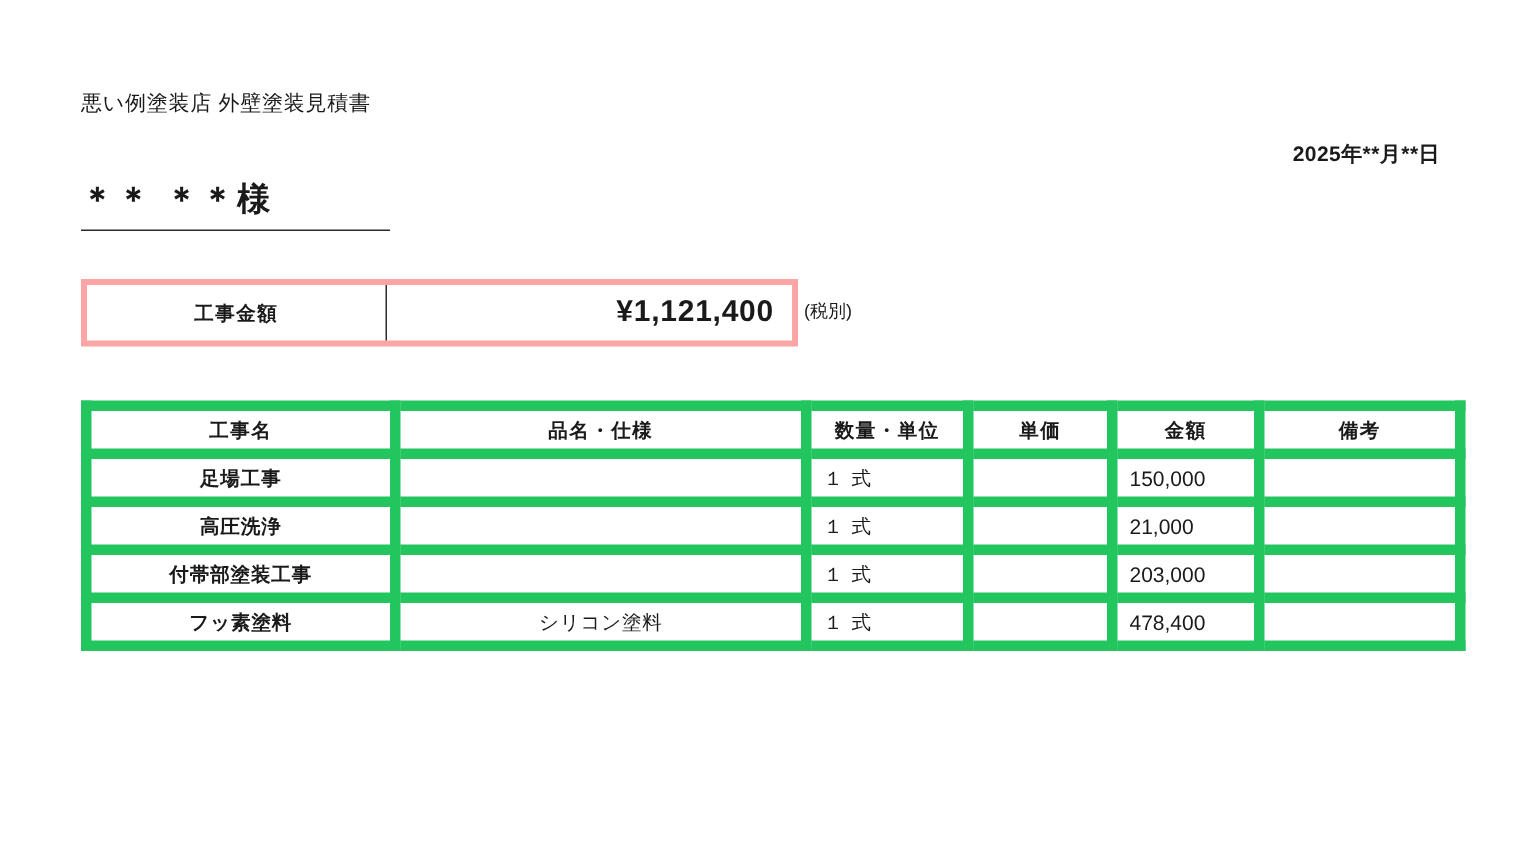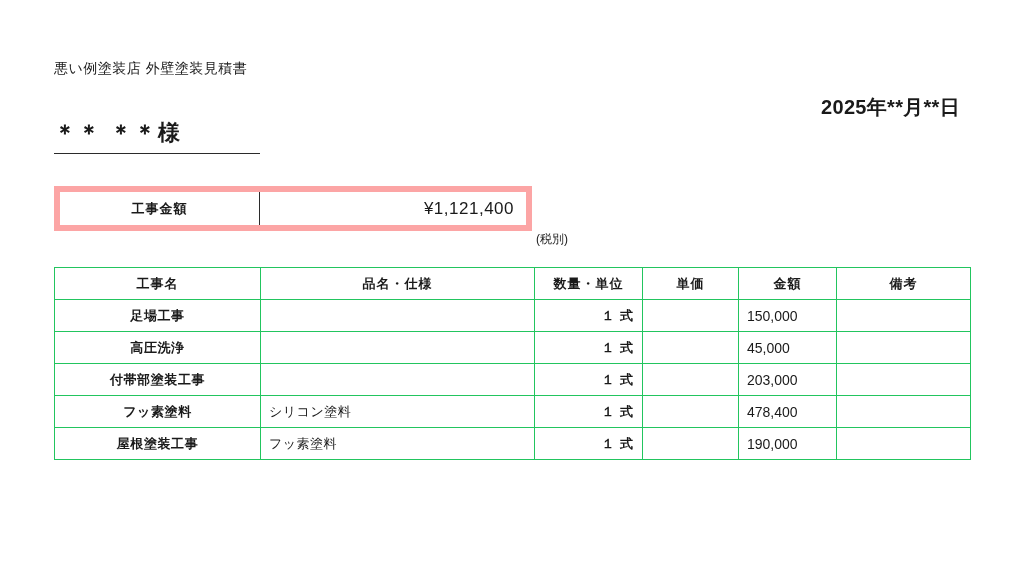--- a/index.html
+++ b/index.html
@@ -30,21 +30,21 @@
     top: 60px;
     font-size: 14px;
     letter-spacing: 0.5px;
     white-space: nowrap;
   }
 
   .date-line {
     position: absolute;
     right: 64px;
     top: 94px;
-    font-size: 20px;
+    font-size: 14px;
     font-weight: bold;
     letter-spacing: 0.3px;
     white-space: nowrap;
   }
 
   
   .customer {
     position: absolute;
     left: 54px;
     top: 118px;
@@ -59,21 +59,21 @@
     white-space: nowrap;
   }
 
   
   .total-box {
     position: absolute;
     left: 54px;
     top: 186px;
     width: 478px;
     height: 45px;
-    border: 6px solid #fca5a5;
+    border: 4px solid #fca5a5;
     display: flex;
     box-sizing: border-box;
     justify-content: center;
   }
   .total-label {
     width: 200px;
     border-right: 1px solid #2b2b2b;
     display: flex;
     align-items: center;
     justify-content: center;
@@ -81,46 +81,45 @@
     font-weight: bold;
     letter-spacing: 1px;
     box-sizing: border-box;
   }
   .total-value {
     flex: 1;
     display: flex;
     align-items: center;
     justify-content: flex-end;
     padding-right: 12px;
-    font-size: 17px;
-    font-weight: normal;
+    font-size: 20px;
+    font-weight: bold;
     letter-spacing: 0.5px;
     box-sizing: border-box;
   }
   .total-tax-note {
     position: absolute;
     left: 536px;
     top: 199px;
     font-size: 12px;
     white-space: nowrap;
-    margin-top: 32px;
   }
 
   
   .items-table {
     position: absolute;
     left: 54px;
     top: 267px;
     width: 916px;
     border-collapse: collapse;
     table-layout: fixed;
   }
   .items-table th,
   .items-table td {
-    border: 1px solid #22c55e;
+    border: 7px solid #22c55e;
     height: 32px;
     font-size: 13px;
     padding: 0 8px;
     box-sizing: border-box;
     font-weight: normal;
   }
   .items-table th {
     text-align: center;
     font-weight: bold;
     letter-spacing: 1px;
@@ -131,27 +130,26 @@
   .col-unit  { width: 96px; }
   .col-amt   { width: 98px; }
   .col-note  { width: 134px; }
 
   td.c-name {
     text-align: center;
     font-weight: bold;
     letter-spacing: 0.6px;
   }
   td.c-spec {
+    text-align: center;
+    letter-spacing: 0.5px;
+  }
+  td.c-qty {
     text-align: left;
-    letter-spacing: 0.5px;
-  }
-  td.c-qty {
-    text-align: right;
     letter-spacing: 1px;
-    font-weight: bold;
   }
   td.c-unit { text-align: right; }
   td.c-amt {
     text-align: left;
     font-size: 14px;
     padding-right: 7px;
   }
   td.c-note { text-align: left; }
 </style>
 </head>
@@ -199,43 +197,35 @@
           <td class="c-qty">１ 式</td>
           <td class="c-unit"></td>
           <td class="c-amt">150,000</td>
           <td class="c-note"></td>
         </tr>
         <tr>
           <td class="c-name">高圧洗浄</td>
           <td class="c-spec"></td>
           <td class="c-qty">１ 式</td>
           <td class="c-unit"></td>
-          <td class="c-amt">45,000</td>
+          <td class="c-amt">21,000</td>
           <td class="c-note"></td>
         </tr>
         <tr>
           <td class="c-name">付帯部塗装工事</td>
           <td class="c-spec"></td>
           <td class="c-qty">１ 式</td>
           <td class="c-unit"></td>
           <td class="c-amt">203,000</td>
           <td class="c-note"></td>
         </tr>
         <tr>
           <td class="c-name">フッ素塗料</td>
           <td class="c-spec">シリコン塗料</td>
           <td class="c-qty">１ 式</td>
           <td class="c-unit"></td>
           <td class="c-amt">478,400</td>
           <td class="c-note"></td>
         </tr>
-        <tr>
-          <td class="c-name">屋根塗装工事</td>
-          <td class="c-spec">フッ素塗料</td>
-          <td class="c-qty">１ 式</td>
-          <td class="c-unit"></td>
-          <td class="c-amt">190,000</td>
-          <td class="c-note"></td>
-        </tr>
       </tbody>
   </table>
 
 </div>
 
 </body></html>

